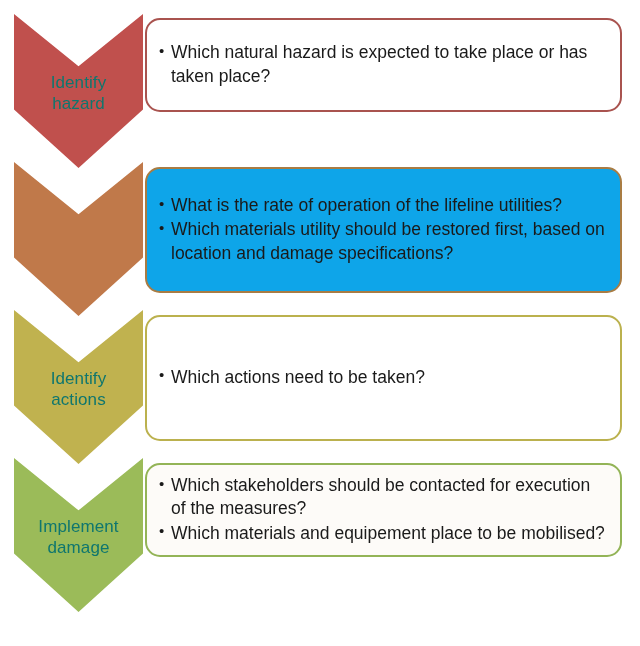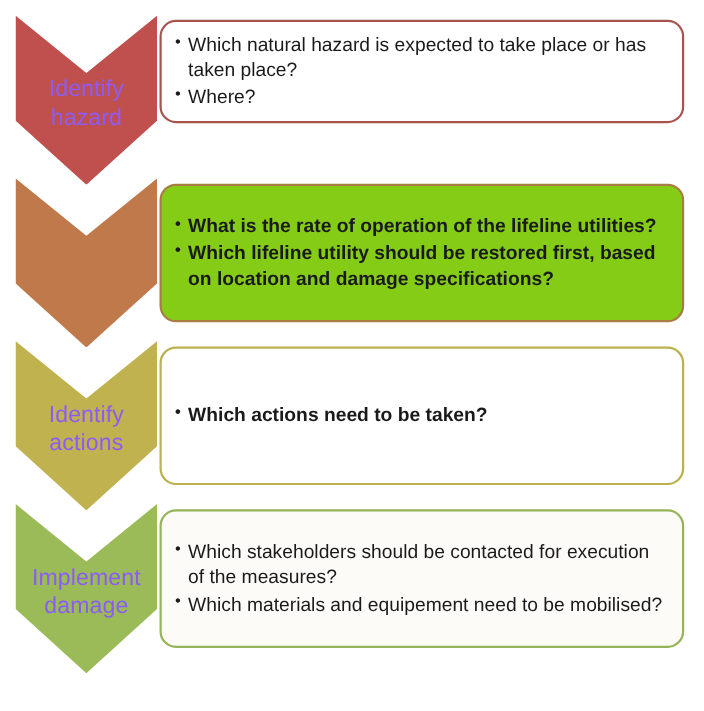--- a/index.html
+++ b/index.html
@@ -34,22 +34,22 @@
     -webkit-clip-path: polygon(0% 0%, 50% 34%, 100% 0%, 100% 62%, 50% 100%, 0% 62%);
     clip-path: polygon(0% 0%, 50% 34%, 100% 0%, 100% 62%, 50% 100%, 0% 62%);
   }
   .chev .label {
     position: absolute;
     left: 0;
     right: 0;
     top: 52%;
     transform: translateY(-50%);
     text-align: center;
-    color: #8b5cf6;
-    font-size: 21px;
+    color: #0f766e;
+    font-size: 17px;
     line-height: 1.22;
     letter-spacing: 0.1px;
     white-space: pre-line;
     pointer-events: none;
   }
 
   
   .panel {
     position: absolute;
     left: 145px;
@@ -87,65 +87,64 @@
 
   
   #chev-0 { top: 14px; }
   #chev-1 { top: 162px; }
   #chev-2 { top: 310px; }
   #chev-3 { top: 458px; }
 
   #panel-0 { top: 18px;  height: 94px; }
   #panel-1 { top: 167px; height: 126px; }
   #panel-2 { top: 315px; height: 126px; }
-  #panel-3 { top: 463px; height: 126px; }
+  #panel-3 { top: 463px; height: 94px; }
 </style>
 </head>
 <body>
 
 <div id="diagram" style="background: rgb(255, 255, 255);">
 
   <div class="chev" id="chev-0">
     <div class="shape" style="background: rgb(192, 80, 77);"></div>
     <div class="label">Identify
 hazard</div>
   </div>
   <div class="panel" id="panel-0" style="border-color: rgb(169, 83, 79); background: rgb(255, 255, 255);">
     <ul>
       <li>Which natural hazard is expected to take place or has taken place?</li>
-      <li>Where?</li>
     </ul>
   </div>
 
   <div class="chev" id="chev-1">
     <div class="shape" style="background: rgb(192, 121, 74);"></div>
   </div>
-  <div class="panel" id="panel-1" style="border-color: rgb(169, 124, 67); background: #84cc16; font-weight: bold;">
+  <div class="panel" id="panel-1" style="border-color: rgb(169, 124, 67); background: #0ea5e9;">
     <ul>
       <li>What is the rate of operation of the lifeline utilities?</li>
-      <li>Which lifeline utility should be restored first, based on location and damage specifications?</li>
+      <li>Which materials utility should be restored first, based on location and damage specifications?</li>
     </ul>
   </div>
 
   <div class="chev" id="chev-2">
     <div class="shape" style="background: rgb(192, 178, 79);"></div>
     <div class="label">Identify
 actions</div>
   </div>
-  <div class="panel" id="panel-2" style="border-color: rgb(187, 177, 78); background: rgb(255, 255, 255); font-weight: bold;">
+  <div class="panel" id="panel-2" style="border-color: rgb(187, 177, 78); background: rgb(255, 255, 255);">
     <ul>
       <li>Which actions need to be taken?</li>
     </ul>
   </div>
 
   <div class="chev" id="chev-3">
     <div class="shape" style="background: rgb(155, 187, 89);"></div>
     <div class="label">Implement
 damage</div>
   </div>
   <div class="panel" id="panel-3" style="border-color: rgb(147, 180, 87); background: rgb(253, 251, 248);">
     <ul>
       <li>Which stakeholders should be contacted for execution of the measures?</li>
-      <li>Which materials and equipement need to be mobilised?</li>
+      <li>Which materials and equipement place to be mobilised?</li>
     </ul>
   </div>
 
 </div>
 
 </body></html>

